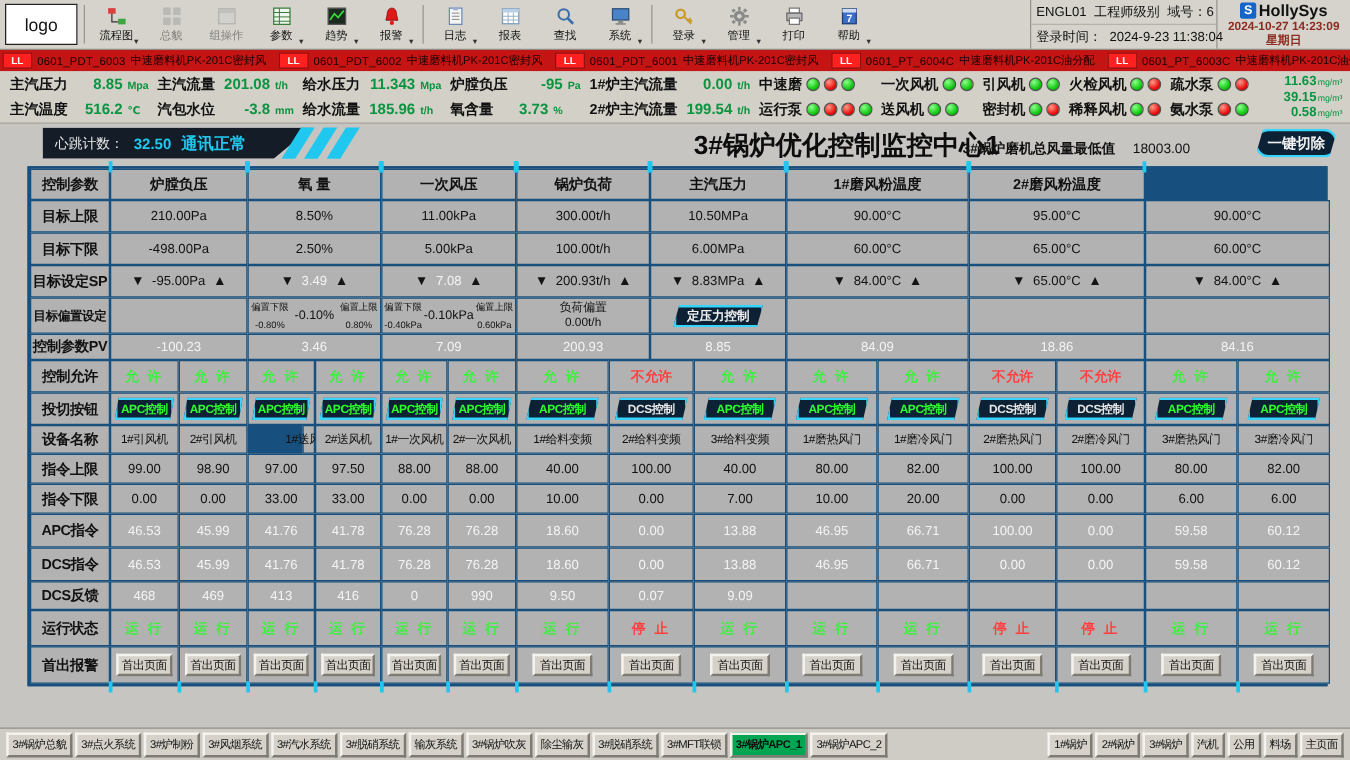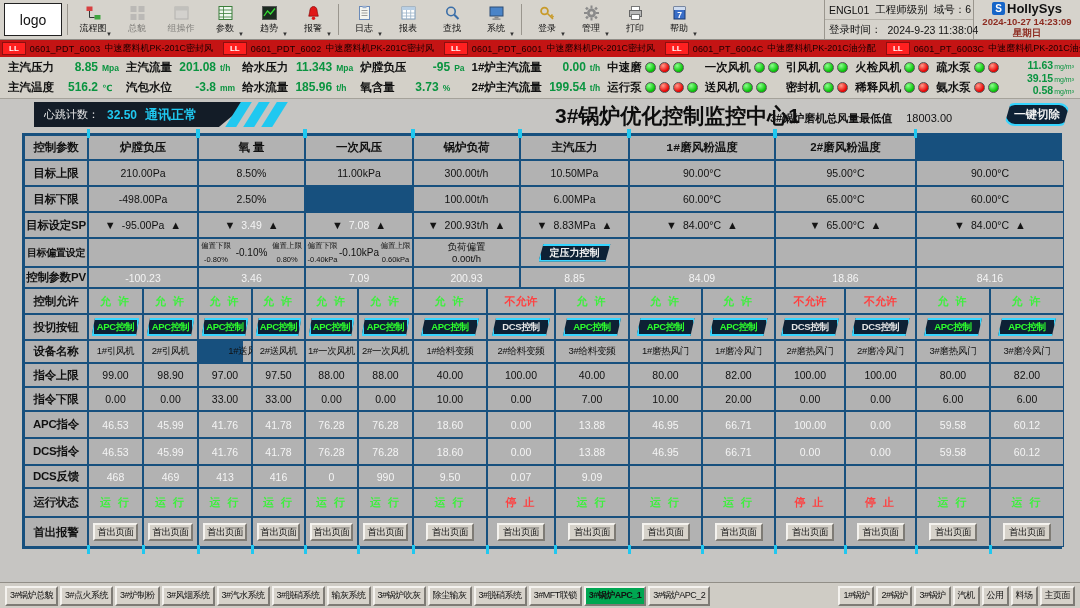--- a/index.html
+++ b/index.html
@@ -487,34 +487,35 @@
   <div class="cutoff-btn">一键切除</div>
 </div>
 
 <div class="apc-table" id="apc-table">
     <div class="cell rowlabel" style="grid-area: 1 / 1;">控制参数</div>
     <div class="cell phead" style="grid-area: 1 / 2 / auto / span 2;">炉膛负压<span class="tick top" style="left:-2px"></span><span class="tick top" style="left:auto;right:-2px"></span></div>
     <div class="cell phead" style="grid-area: 1 / 4 / auto / span 2;">氧  量<span class="tick top" style="left:-2px"></span><span class="tick top" style="left:auto;right:-2px"></span></div>
     <div class="cell phead" style="grid-area: 1 / 6 / auto / span 2;">一次风压<span class="tick top" style="left:-2px"></span><span class="tick top" style="left:auto;right:-2px"></span></div>
     <div class="cell phead" style="grid-area: 1 / 8 / auto / span 2;">锅炉负荷<span class="tick top" style="left:-2px"></span><span class="tick top" style="left:auto;right:-2px"></span></div>
     <div class="cell phead" style="grid-area: 1 / 10 / auto / span 2;">主汽压力<span class="tick top" style="left:-2px"></span><span class="tick top" style="left:auto;right:-2px"></span></div>
-    <div class="cell phead" style="grid-area: 1 / 12 / auto / span 2; font-family: Liberation Mono, monospace;">1#磨风粉温度<span class="tick top" style="left:-2px"></span><span class="tick top" style="left:auto;right:-2px"></span></div>
+    <div class="cell phead" style="grid-area: 1 / 12 / auto / span 2;">1#磨风粉温度<span class="tick top" style="left:-2px"></span><span class="tick top" style="left:auto;right:-2px"></span></div>
     <div class="cell phead" style="grid-area: 1 / 14 / auto / span 2;">2#磨风粉温度<span class="tick top" style="left:-2px"></span><span class="tick top" style="left:auto;right:-2px"></span></div>
     <div class="cell rowlabel" style="grid-area: 2 / 1;">目标上限</div>
     <div class="cell num" style="grid-area: 2 / 2 / auto / span 2;">210.00Pa</div>
     <div class="cell num" style="grid-area: 2 / 4 / auto / span 2;">8.50%</div>
     <div class="cell num" style="grid-area: 2 / 6 / auto / span 2;">11.00kPa</div>
     <div class="cell num" style="grid-area: 2 / 8 / auto / span 2;">300.00t/h</div>
     <div class="cell num" style="grid-area: 2 / 10 / auto / span 2;">10.50MPa</div>
     <div class="cell num" style="grid-area: 2 / 12 / auto / span 2;">90.00°C</div>
     <div class="cell num" style="grid-area: 2 / 14 / auto / span 2;">95.00°C</div>
     <div class="cell num" style="grid-area: 2 / 16 / auto / span 2;">90.00°C</div>
     <div class="cell rowlabel" style="grid-area: 3 / 1;">目标下限</div>
     <div class="cell num" style="grid-area: 3 / 2 / auto / span 2;">-498.00Pa</div>
     <div class="cell num" style="grid-area: 3 / 4 / auto / span 2;">2.50%</div>
+    <div class="cell num" style="grid-area: 3 / 6 / auto / span 2;">5.00kPa</div>
     <div class="cell num" style="grid-area: 3 / 8 / auto / span 2;">100.00t/h</div>
     <div class="cell num" style="grid-area: 3 / 10 / auto / span 2;">6.00MPa</div>
     <div class="cell num" style="grid-area: 3 / 12 / auto / span 2;">60.00°C</div>
     <div class="cell num" style="grid-area: 3 / 14 / auto / span 2;">65.00°C</div>
     <div class="cell num" style="grid-area: 3 / 16 / auto / span 2;">60.00°C</div>
     <div class="cell rowlabel" style="grid-area: 4 / 1;">目标设定SP</div>
     <div class="cell " style="grid-area: 4 / 2 / auto / span 2;">
       <span class="sp-wrap">
         <span class="sp-arrow">▼</span>
         <span class="sp-value ">-95.00Pa</span>

